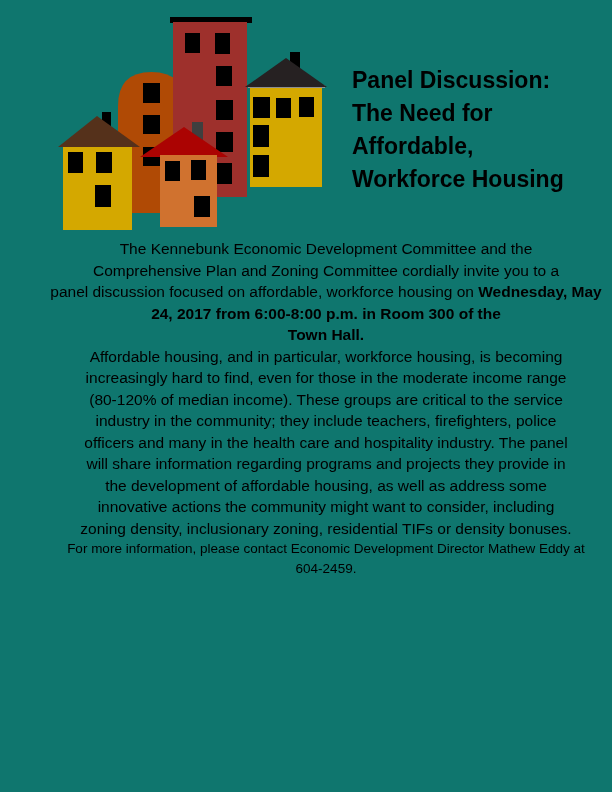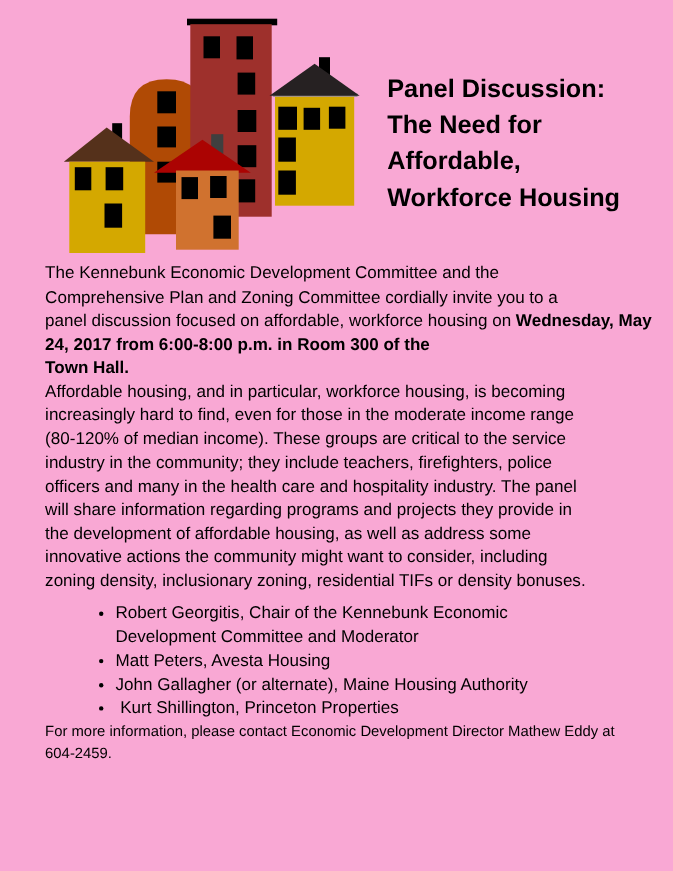--- a/index.html
+++ b/index.html
@@ -2,33 +2,33 @@
 <html><head>
 <meta charset="utf-8">
 <style>
   html, body { margin:0; padding:0; }
   body {
     width:612px; height:792px;
     background:#ffffff;
     font-family:"Liberation Sans", sans-serif;
     color:#000000;
   }
-  .page { position:relative; width:612px; height:792px; overflow:hidden; background:#f9a8d4; }
+  .page { position:relative; width:612px; height:792px; overflow:hidden; background:#0f766e; }
 
   
   .hero { position:relative; height:238px; }
   .hero svg { position:absolute; left:0; top:0; display:block; }
   .title {
     position:absolute; left:352px; top:64px;
     font-size:23px; font-weight:700; line-height:33px;
     white-space:pre-line; color:#000;
   }
 
   
-  .content { padding:0 1px 0 41px; font-size:15.5px; line-height:21.5px; }
+  .content { padding:0 1px 0 41px; font-size:15.5px; line-height:21.5px;text-align:center; }
   .content p { margin:0; white-space:pre-line; }
   .para-intro   { margin-top:4px; }
   .para-body    { margin-top:9px; }
   .speakers-heading { margin-top:10px; }
   strong { font-weight:700; }
 
   ul.speakers { margin:8px 0 0 0; padding:0 0 0 64px; list-style:disc; }
   ul.speakers li { margin:0; white-space:pre-line; line-height:21.5px; }
 
   .contact { margin-top:16px; font-size:13.5px; line-height:20px; }
@@ -100,25 +100,18 @@
 increasingly hard to find, even for those in the moderate income range
 (80-120% of median income). These groups are critical to the service
 industry in the community; they include teachers, firefighters, police
 officers and many in the health care and hospitality industry. The panel
 will share information regarding programs and projects they provide in
 the development of affordable housing, as well as address some
 innovative actions the community might want to consider, including
 zoning density, inclusionary zoning, residential TIFs or density bonuses.</p>
 
 
-    <ul class="speakers">
-      <li>Robert Georgitis, Chair of the Kennebunk Economic
-Development Committee and Moderator</li>
-      <li>Matt Peters, Avesta Housing</li>
-      <li>John Gallagher (or alternate), Maine Housing Authority</li>
-      <li>&nbsp;Kurt Shillington, Princeton Properties</li>
-    </ul>
 
     <p class="contact">For more information, please contact Economic Development Director Mathew Eddy at
 604-2459.</p>
 
   </div>
 </div>
 
 </body></html>

